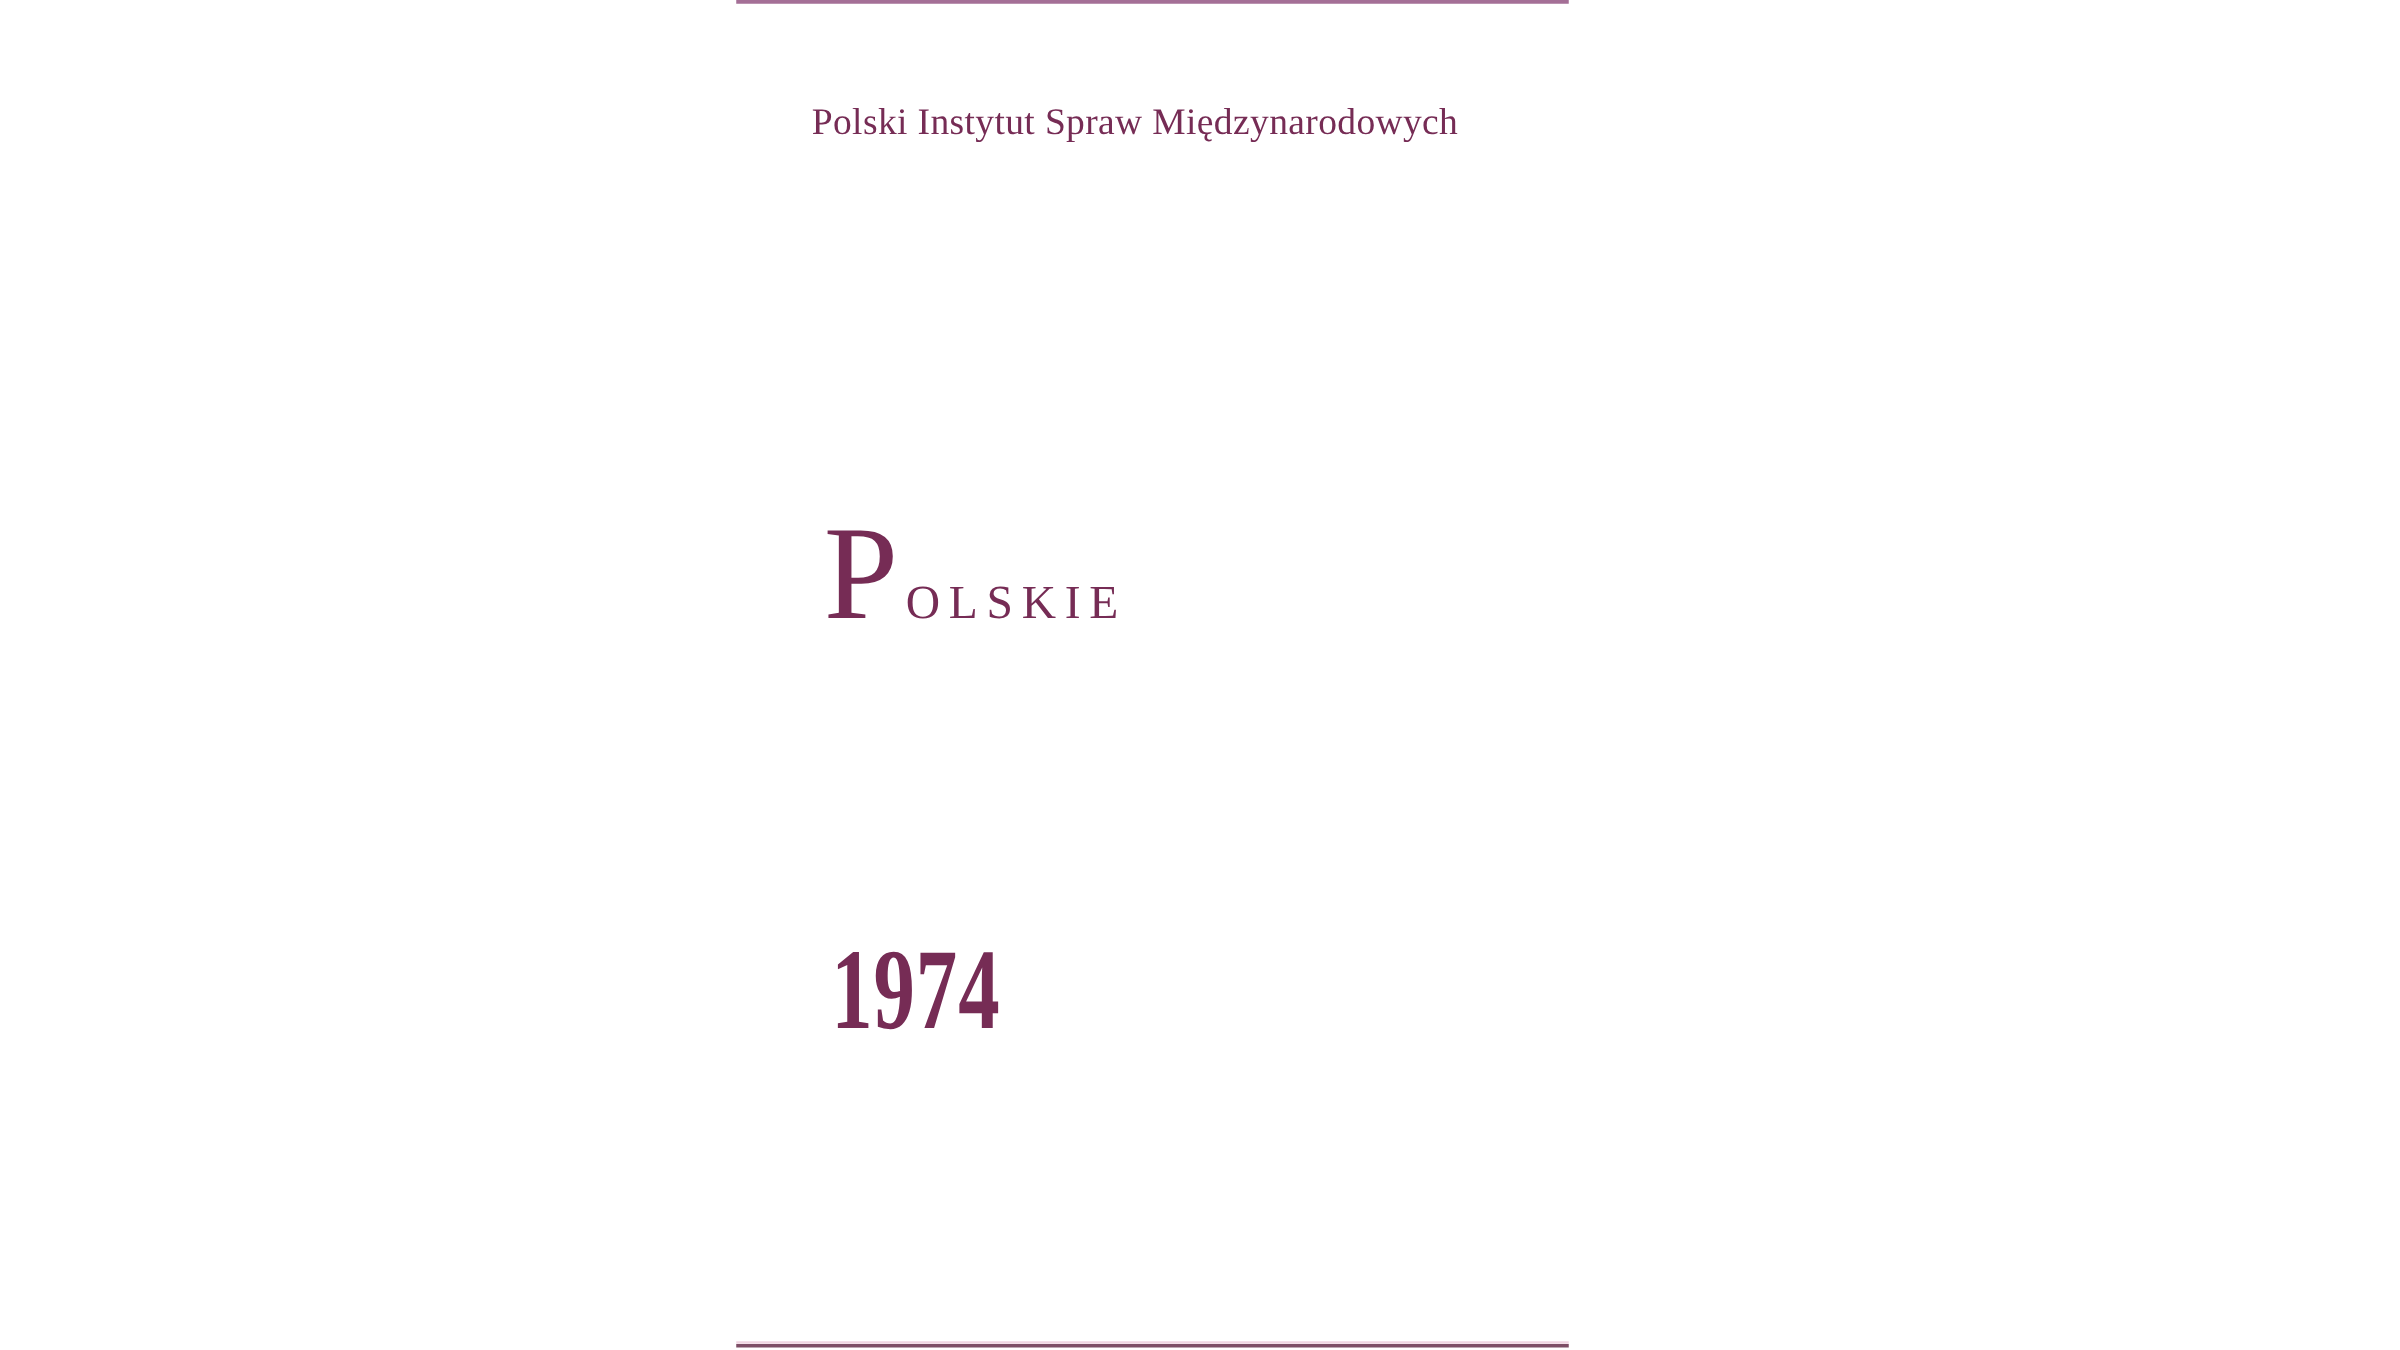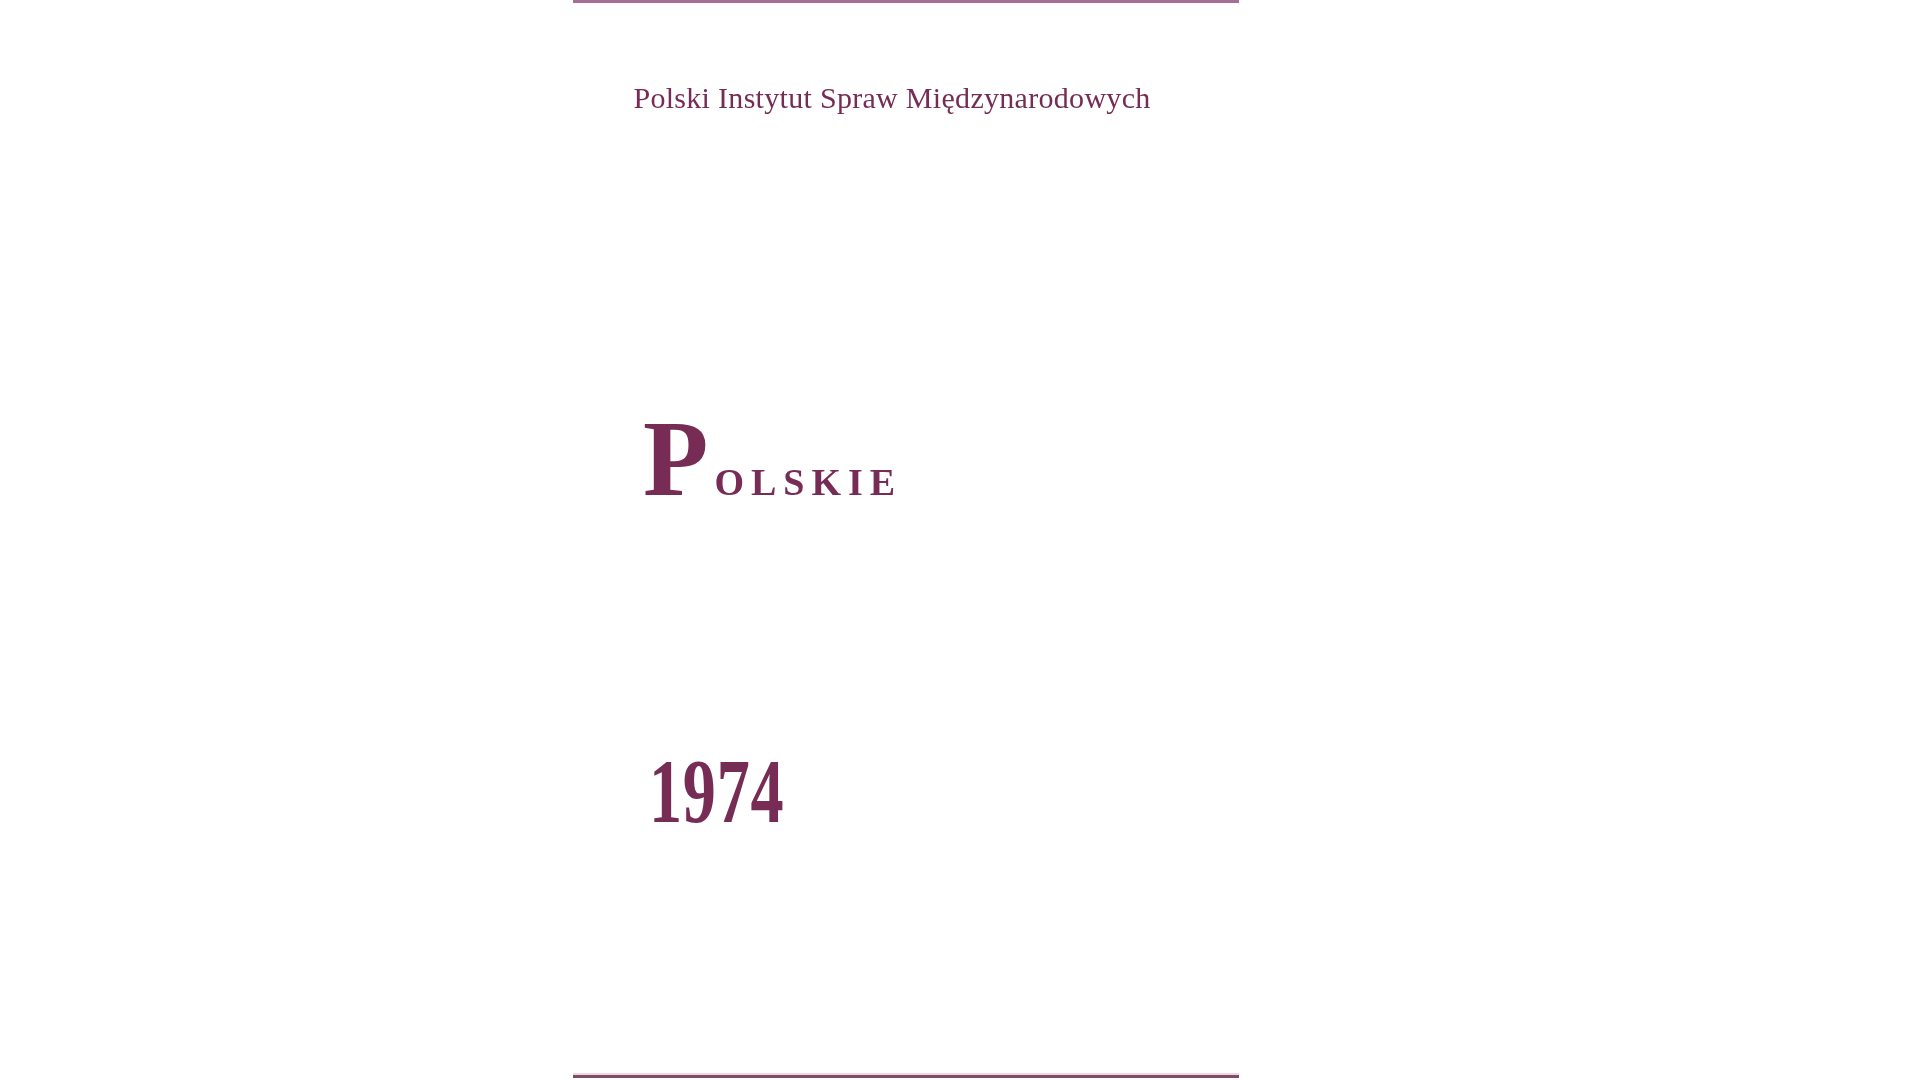--- a/index.html
+++ b/index.html
@@ -13,20 +13,21 @@
   html, body { background: var(--background); }
   body {
     width: 1920px; height: 1080px;
     overflow: hidden;
     font-family: "Liberation Serif", "DejaVu Serif", serif;
   }
   .canvas {
     position: relative;
     width: 1812px; height: 1080px;
     background: var(--background);
+    margin-left: 16px;
   }
   .page {
     position: relative;
     width: 666px; height: 1080px;
     margin: 0 auto;
     background: var(--background);
   }
   .rule {
     position: absolute; left: 0; right: 0;
   }
@@ -49,21 +50,21 @@
     line-height: 1;
     letter-spacing: 0.3px;
     color: var(--ink);
     white-space: nowrap;
   }
   .book-title {
     position: absolute;
     left: 70px; top: 416px;
     font-size: 107px;
     line-height: 86px;
-    font-weight: bold;
+    font-weight: normal;
     color: var(--ink);
     white-space: nowrap;
   }
   .title-line { height: 86px; }
   .title-line:nth-child(n+2) { margin-left: -5px; }
   .title-initial { font-size: 107px; }
   .title-rest {
     font-size: 38px;
     letter-spacing: 7px;
     margin-left: 6px;

